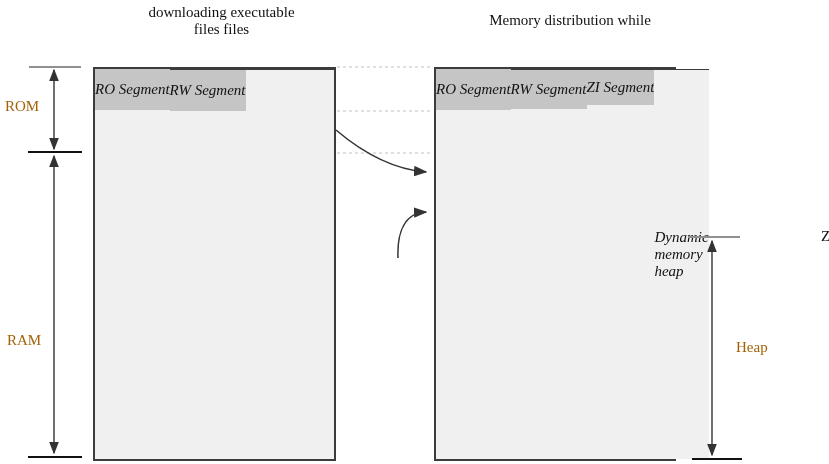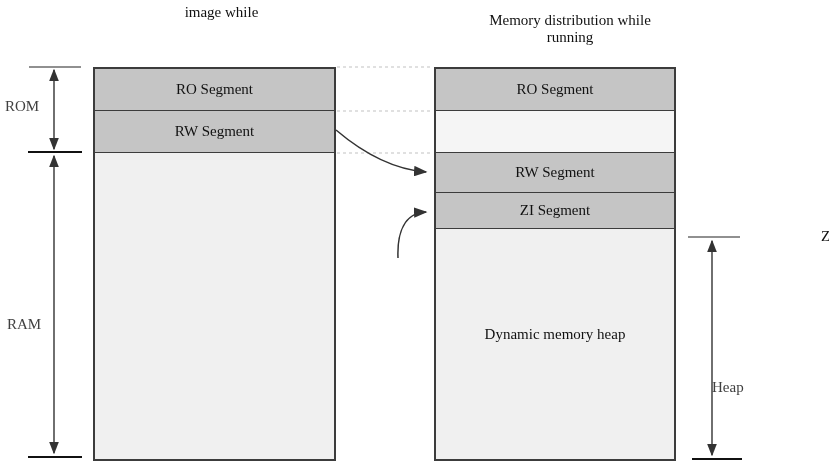--- a/index.html
+++ b/index.html
@@ -17,43 +17,44 @@
     text-align: center;
     font-size: 15px;
     line-height: 17px;
     color: #111111;
   }
   .column {
     position: absolute;
     top: 67px;
     height: 394px;
     display: flex;
-    flex-direction: column;
+    flex-direction: row;
     border: 2px solid var(--border, #3c3c3c);
     box-sizing: border-box;
     background: var(--segment_light, #f0f0f0);
+    font-style: italic;
   }
   .seg {
     display: flex;
     align-items: center;
     justify-content: center;
     font-size: 15px;
     box-sizing: border-box;
     flex: 0 0 auto;
   }
   .seg + .seg { border-top: 1.5px solid var(--border, #3c3c3c); }
   .seg.dark    { background: var(--segment_dark, #c5c5c5); }
   .seg.light   { background: var(--segment_light, #f0f0f0); }
   .seg.lighter { background: var(--segment_lighter, #f5f5f5); }
   .seg.grow    { flex: 1 1 auto; }
   .side-label {
     position: absolute;
     font-size: 15px;
     line-height: 17px;
-    color: #404040;
+    color: #a16207;
     white-space: nowrap;
   }
   .zi-end-label {
     position: absolute;
     text-align: center;
     font-size: 15px;
     line-height: 19px;
     color: #111111;
   }
   .overlay {
@@ -67,25 +68,25 @@
   .mline { stroke: var(--arrow, #333333); stroke-width: 1.4; }
   .curve { fill: none; stroke: var(--arrow, #333333); stroke-width: 1.5; }
   .ah-fill { fill: var(--arrow, #333333); }
 </style>
 </head>
 <body>
 
 <div class="canvas">
 
   <div class="title" style="left:100px; top:4px; width:243px;">
-    <div>image while</div>
+    <div>downloading executable</div>
+    <div>files files</div>
   </div>
   <div class="title" style="left:446px; top:12px; width:248px;font-family:Liberation Serif, serif;">
     <div>Memory distribution while</div>
-    <div>running</div>
   </div>
 
   <div class="column" style="left:93px; width:243px;">
     <div class="seg dark" style="height:41px;">
       <span>RO Segment</span>
     </div>
     <div class="seg dark" style="height:42px;">
       <span>RW Segment</span>
     </div>
     <div class="seg light grow"></div>
@@ -101,25 +102,25 @@
     </div>
     <div class="seg dark" style="height:36px;">
       <span>ZI Segment</span>
     </div>
     <div class="seg light grow" style="padding-bottom:20px;">
       <span>Dynamic memory heap</span>
     </div>
   </div>
 
   <div class="side-label" style="left:5px; top:98px;">ROM</div>
-  <div class="side-label" style="left:7px; top:316px;">RAM</div>
+  <div class="side-label" style="left:7px; top:332px;">RAM</div>
   <div class="zi-end-label" style="left:736px; top:227px; width:88px;margin-left:48px;">
     <div>ZI</div>
   </div>
-  <div class="side-label" style="left:712px; top:339px;margin-top:40px;">Heap</div>
+  <div class="side-label" style="left:736px; top:339px;">Heap</div>
 
   <svg class="overlay" width="829" height="464" viewBox="0 0 829 464">
     <defs>
       <marker id="ah" markerWidth="9" markerHeight="7" refX="8" refY="3.5" orient="auto-start-reverse">
         <path d="M0,0 L9,3.5 L0,7 Z" class="ah-fill"></path>
       </marker>
     </defs>
 
     <g>
       <line class="dash" x1="337" y1="67" x2="433" y2="67"></line>

